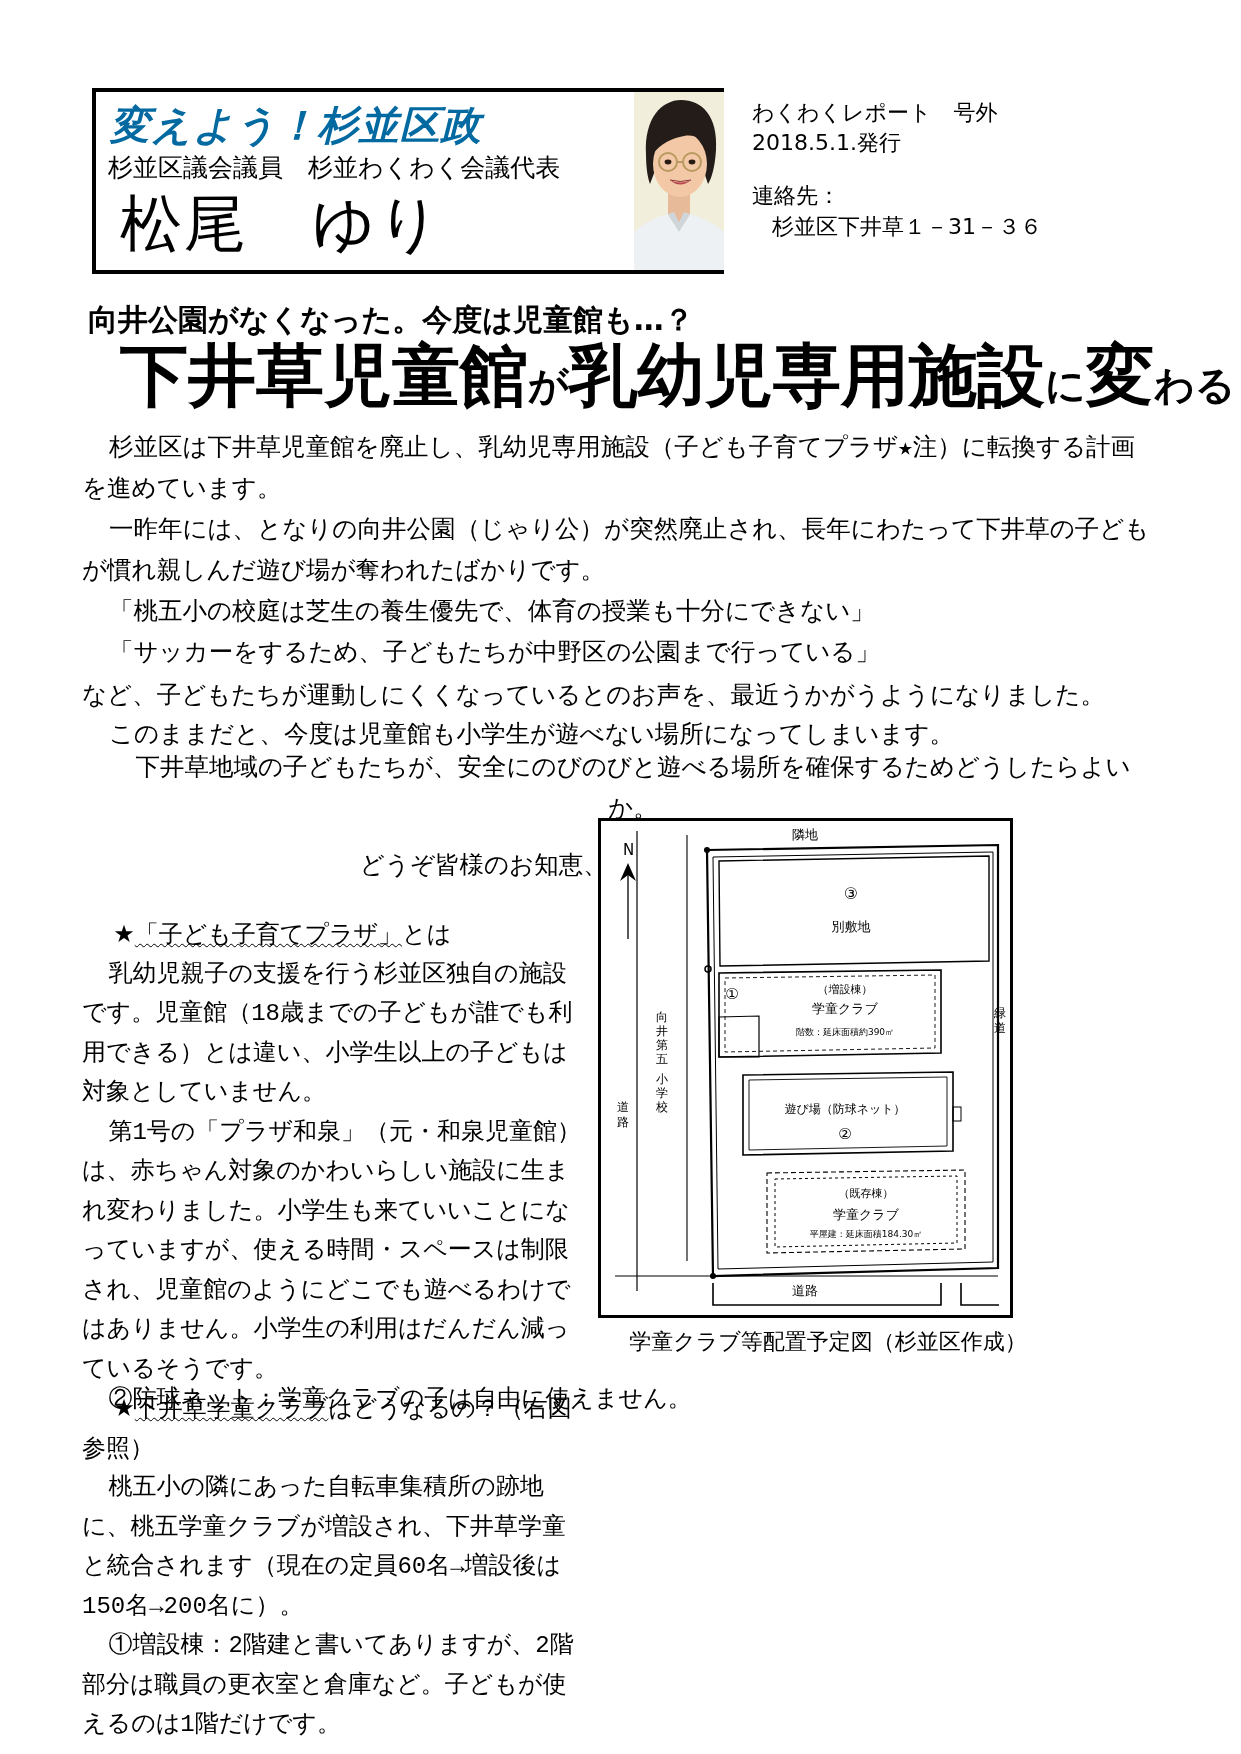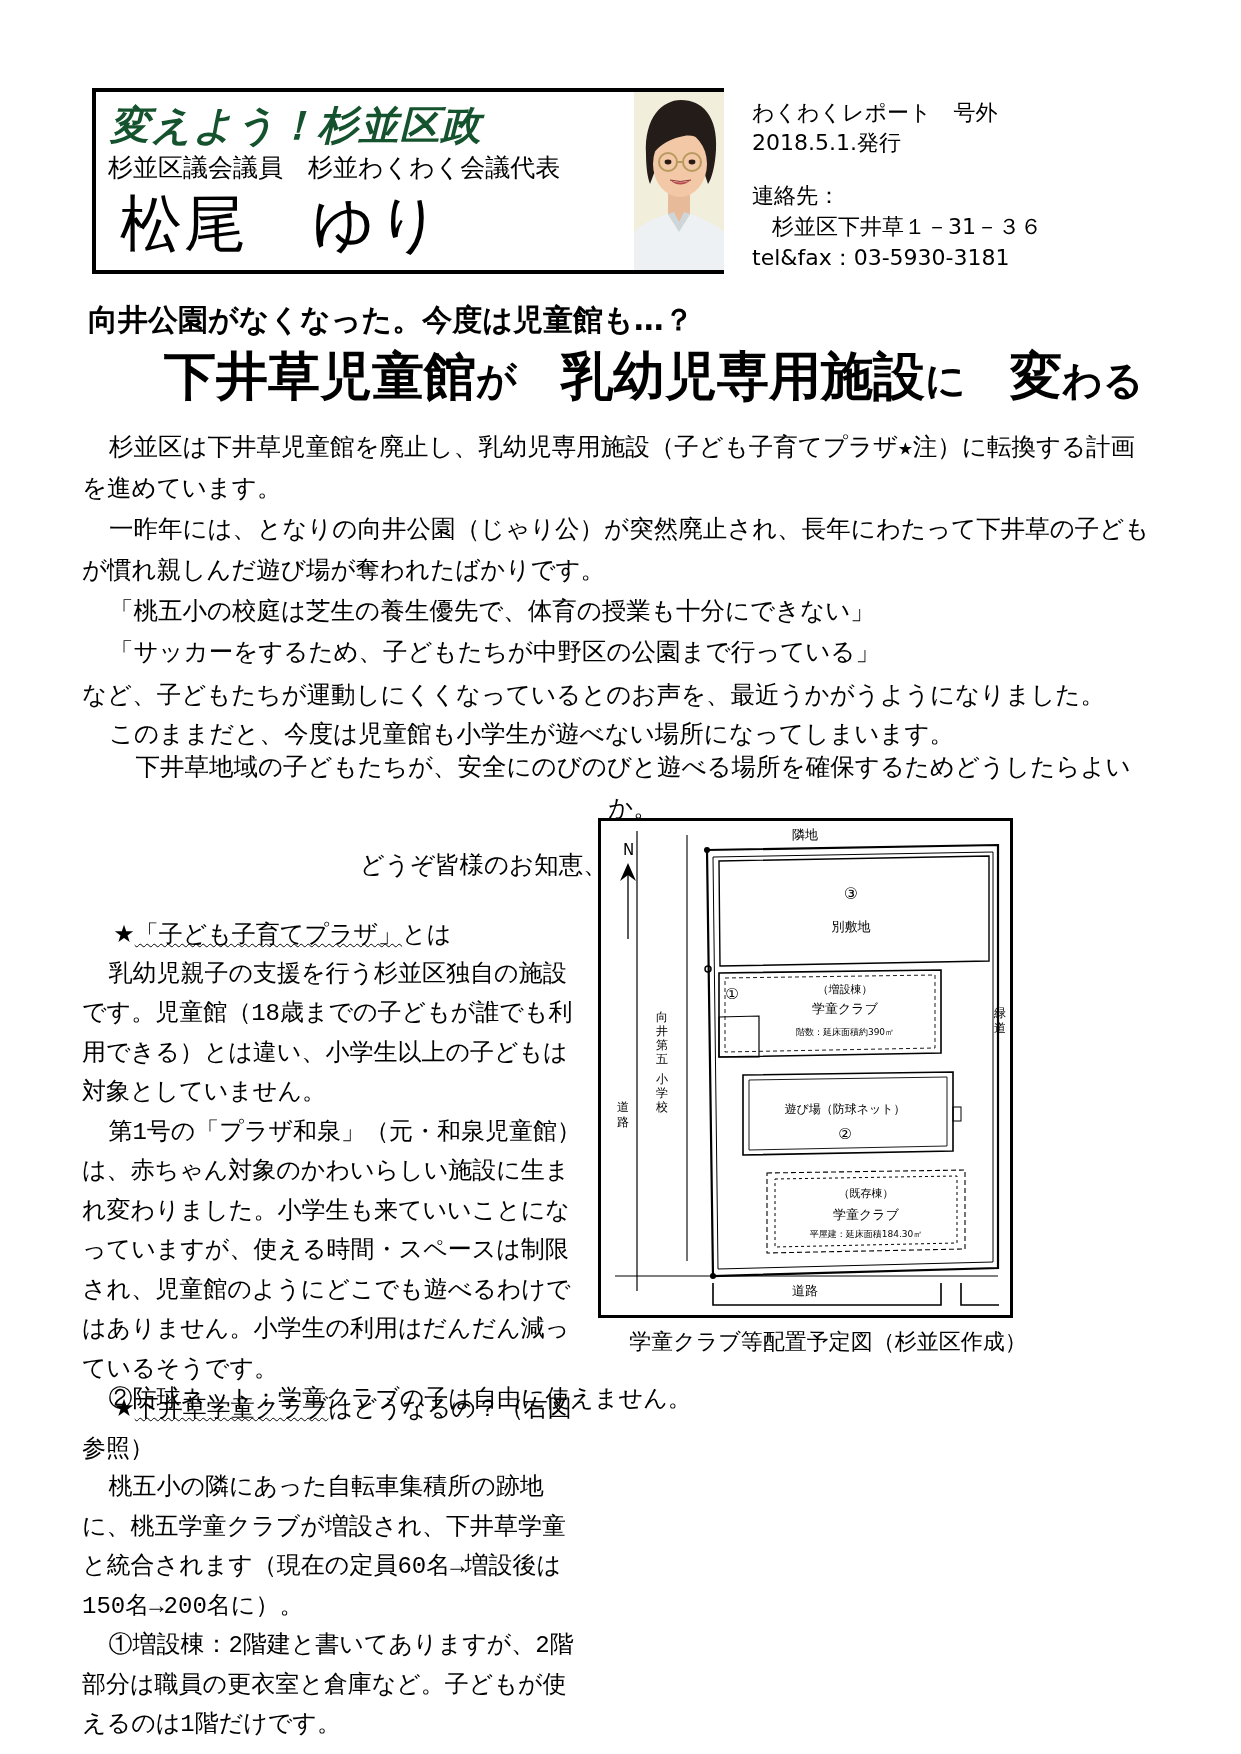--- a/index.html
+++ b/index.html
@@ -10,21 +10,21 @@
     color:#000;
     position:relative;
     overflow:hidden;
   }
   .page{position:relative;width:1241px;height:1754px;}
 
   
   .header{position:absolute;left:92px;top:88px;width:632px;height:186px;
           border:4px solid #000;box-sizing:border-box;background:#fff;}
   .slogan{position:absolute;left:14px;top:4px;width:470px;height:58px;
-          color:#14532d;font-weight:bold;font-style:italic;font-size:40px;
+          color:#0369a1;font-weight:bold;font-style:italic;font-size:40px;
           letter-spacing:1px;white-space:nowrap;line-height:58px;}
   .role{position:absolute;left:12px;top:60px;width:520px;font-size:25px;
         white-space:nowrap;line-height:32px;}
   .pname{position:absolute;left:24px;top:92px;font-size:62px;white-space:nowrap;
          line-height:80px;letter-spacing:2px;}
 
   
   .portrait{position:absolute;left:538px;top:0px;width:90px;height:178px;
             overflow:hidden;background:#f0ecd8;}
   .portrait svg{display:block;}
@@ -35,21 +35,21 @@
   .mast .l2{font-size:22px;line-height:30px;white-space:nowrap;}
   .mast .contact{margin-top:22px;font-size:22px;line-height:31px;white-space:nowrap;}
   .mast .addr{padding-left:20px;font-size:22px;line-height:31px;white-space:nowrap;}
   .mast .tel{font-size:22px;line-height:31px;white-space:nowrap;}
 
   
   .kicker{position:absolute;left:88px;top:300px;font-size:30px;font-weight:bold;
           white-space:nowrap;letter-spacing:0px;}
   .headline{position:absolute;left:120px;top:345px;font-weight:bold;white-space:nowrap;
             line-height:62px;}
-  .headline .big{font-size:52px;margin-left:44px;}
+  .headline .big{font-size:68px;}
   .headline .sml{font-size:40px;}
 
   
   .body1{position:absolute;left:82px;top:428px;width:1078px;font-size:24.5px;
          line-height:41px;letter-spacing:0px;}
   .body1 p{margin:0;}
   .ind{text-indent:1.1em;font-family:Liberation Mono, monospace;}
 
   .body2{position:absolute;left:108px;top:730px;width:1050px;font-size:24.5px;
          line-height:41px;}
@@ -109,21 +109,20 @@
         <path d="M34 122 L45 140 L56 122 L50 120 L45 130 L40 120 Z" fill="#cfd6da"></path>
       </svg>
     </div>
   </div>
 
   <div class="mast">
     <div class="l1">わくわくレポート　号外</div>
     <div class="l2">2018.5.1.発行</div>
     <div class="contact">連絡先：</div>
     <div class="addr">杉並区下井草１－31－３６</div>
-    <div class="tel">tel&amp;fax：03-5930-3181</div>
   </div>
 
   <div class="kicker">向井公園がなくなった。今度は児童館も…？</div>
   <div class="headline">
     <span class="big">下井草児童館</span><span class="sml">が</span><span class="big">乳幼児専用施設</span><span class="sml">に</span><span class="big">変</span><span class="sml">わる</span>
   </div>
 
   <div class="body1">
     <p class="ind">杉並区は下井草児童館を廃止し、乳幼児専用施設（子ども子育てプラザ★注）に転換する計画を進めています。</p>
     <p class="ind">一昨年には、となりの向井公園（じゃり公）が突然廃止され、長年にわたって下井草の子どもが慣れ親しんだ遊び場が奪われたばかりです。</p>

